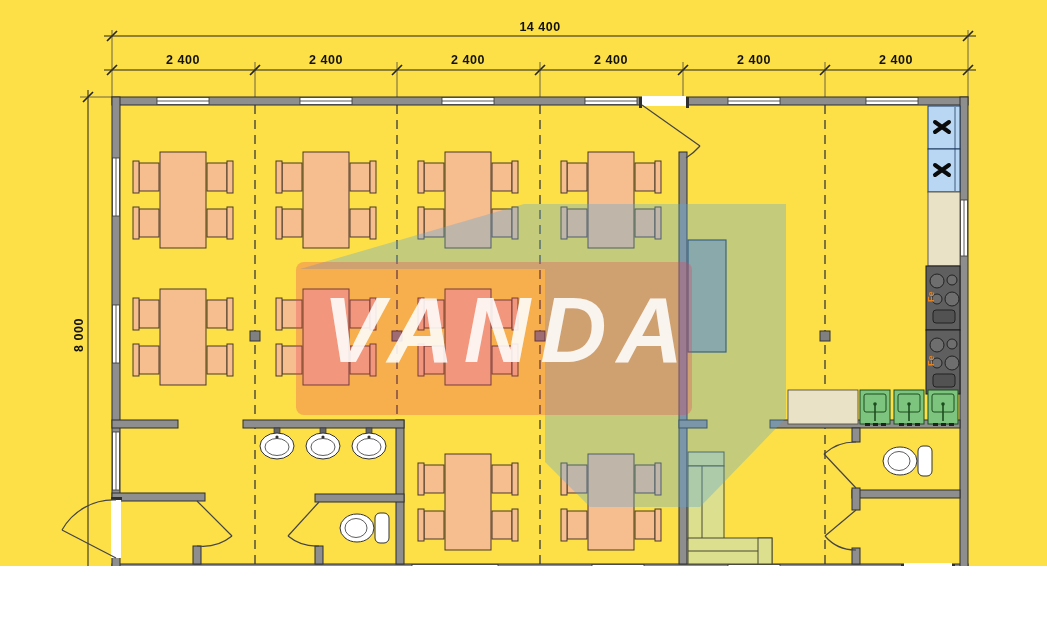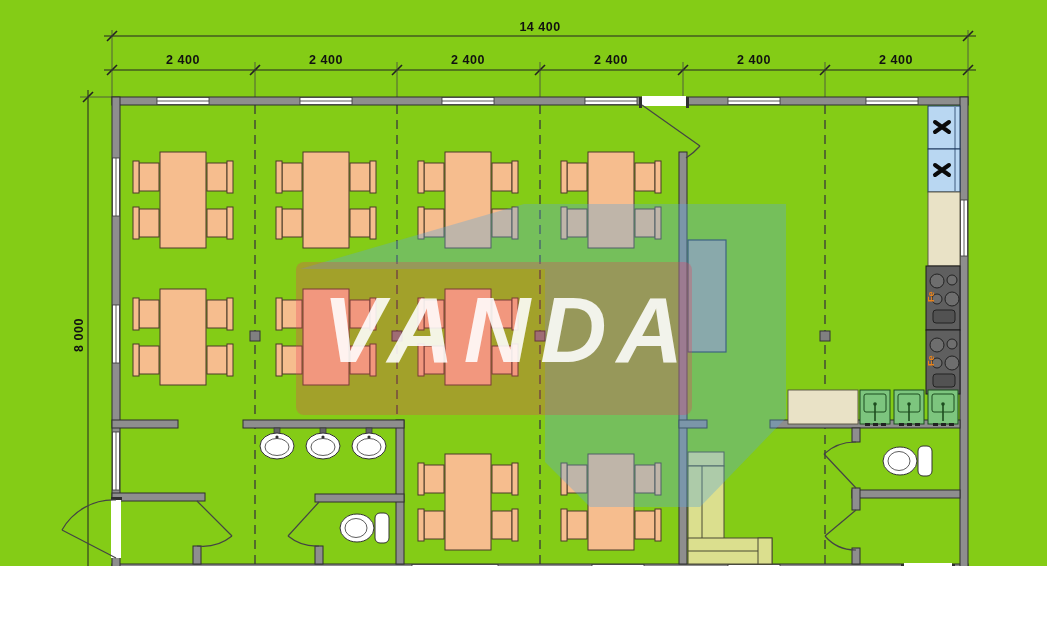--- a/index.html
+++ b/index.html
@@ -1,16 +1,16 @@
 <!DOCTYPE html>
 <html><head>
 <meta charset="utf-8">
 <style>
   html,body{margin:0;padding:0;background:#ffffff;}
-  .stage{position:relative;width:1047px;height:566px;background:#84cc16;overflow:hidden;
+  .stage{position:relative;width:1047px;height:566px;background:#fde047;overflow:hidden;
          font-family:"Liberation Sans", sans-serif;}
   svg{position:absolute;left:0;top:0;}
   text.dim{font-family:"Liberation Sans", sans-serif;font-size:12.5px;font-weight:bold;fill:#111;letter-spacing:.5px;}
   text.fe{font-family:"Liberation Sans", sans-serif;font-size:9px;font-weight:bold;fill:#e8831c;}
   text.wm{font-family:"Liberation Sans", sans-serif;font-size:92px;font-weight:bold;font-style:italic;
           letter-spacing:10px;fill:rgba(255,255,255,0.88);}
   .wall{fill:#8e8e8e;stroke:#2f2f2f;stroke-width:1;}
   .winbox{fill:#ffffff;stroke:#333;stroke-width:0.8;}
   .winline{stroke:#333;stroke-width:0.8;}
   .dashline{stroke:#3a3a3a;stroke-width:1.3;stroke-dasharray:9 6;fill:none;}

